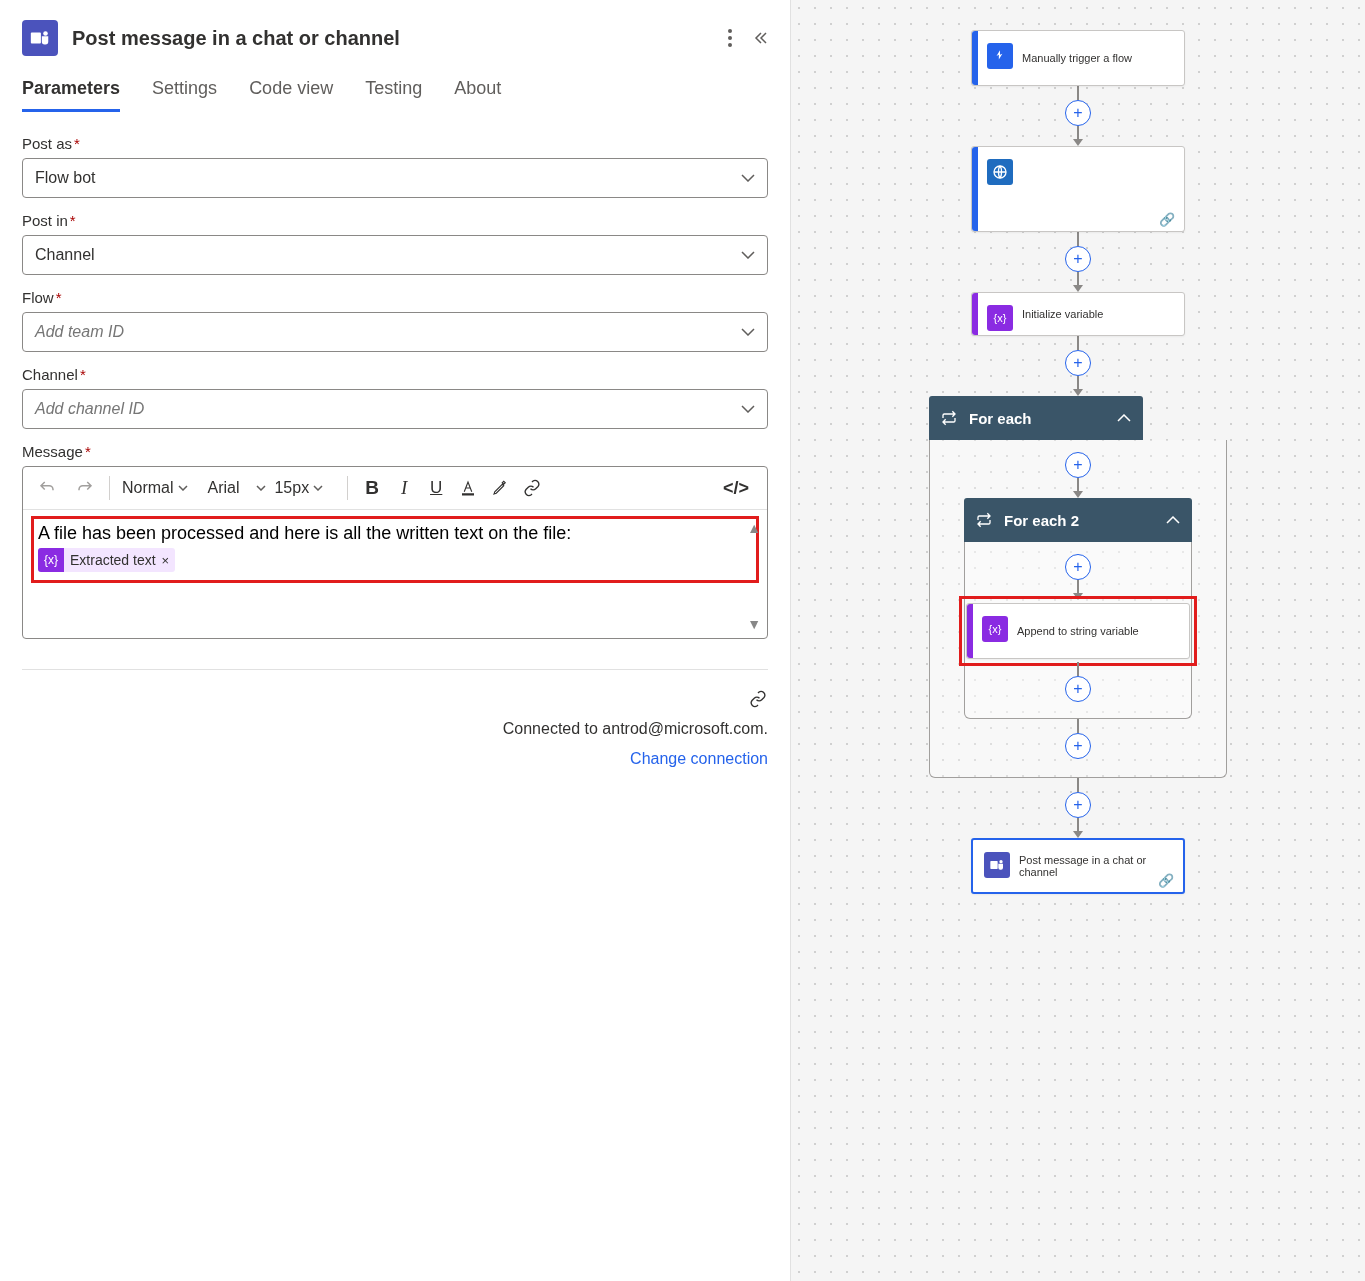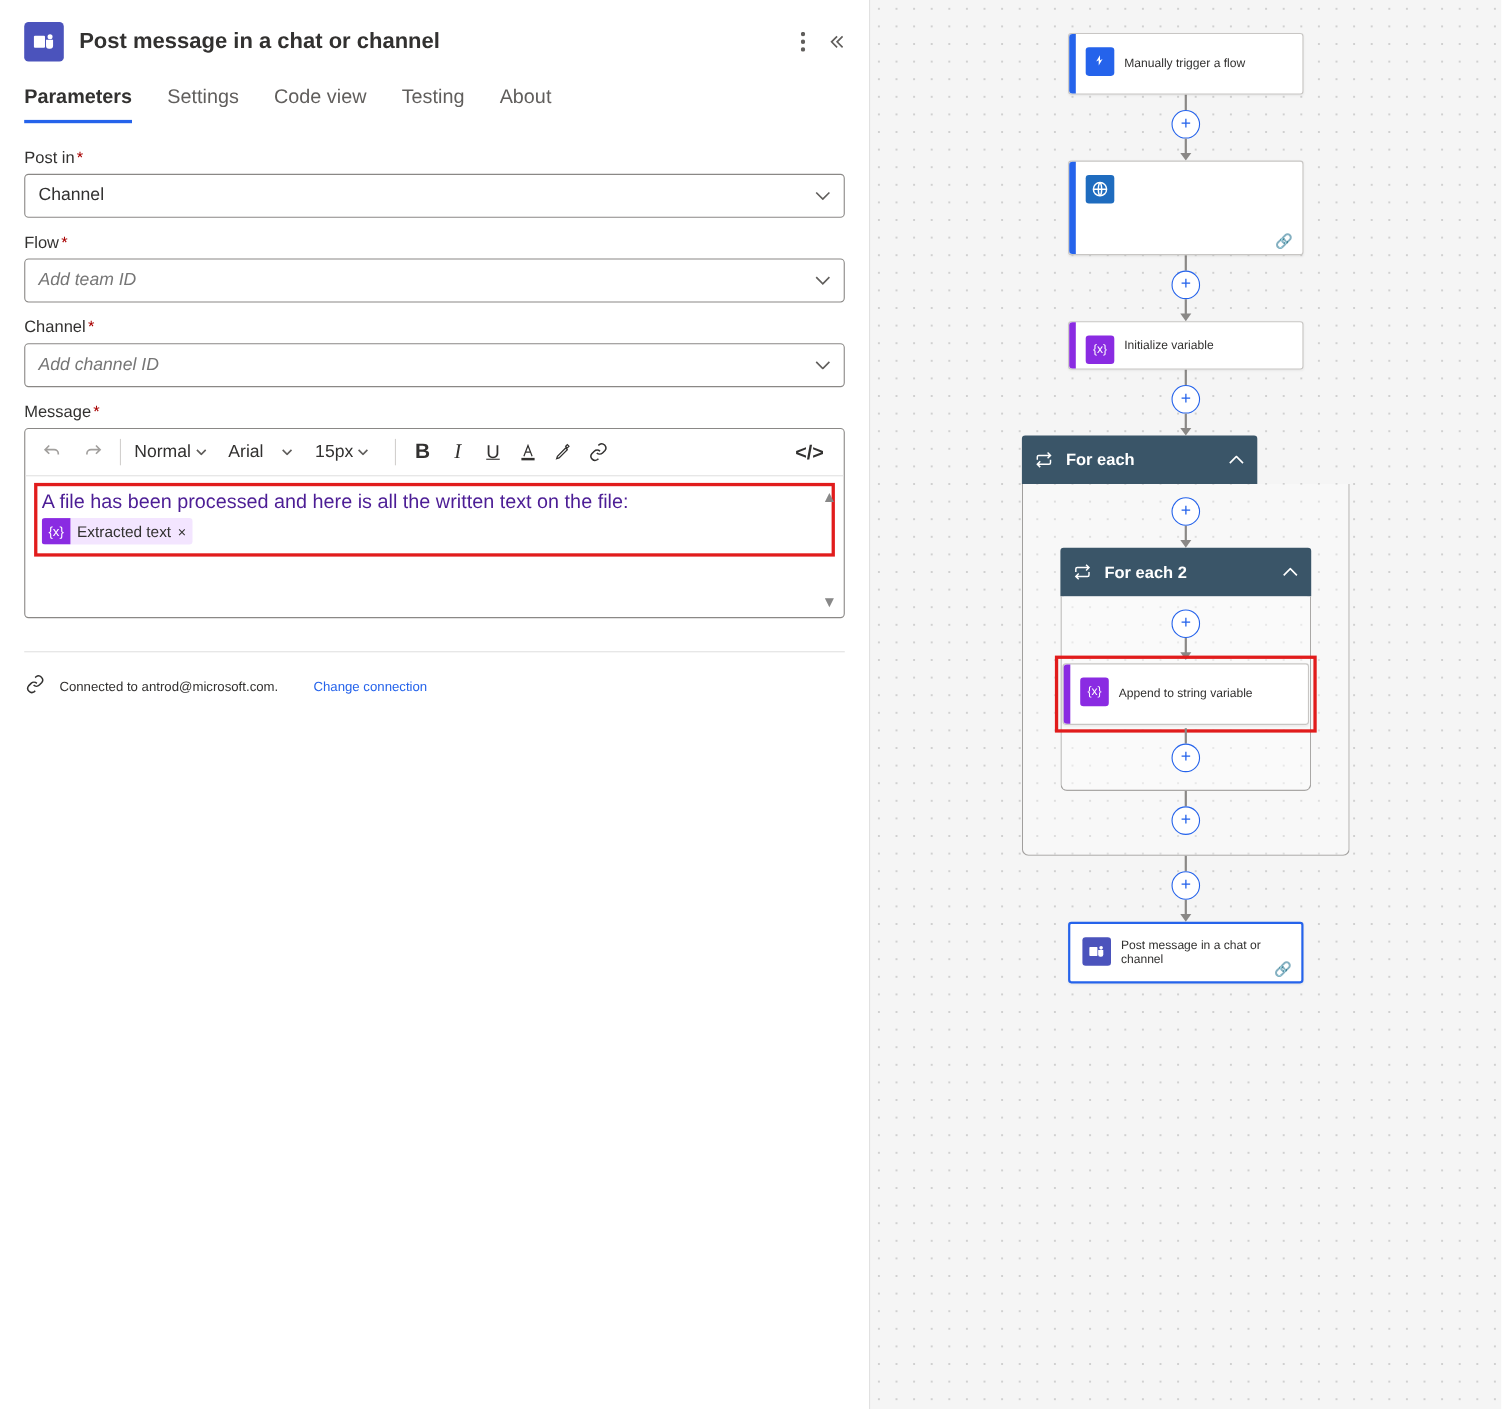--- a/index.html
+++ b/index.html
@@ -33,29 +33,29 @@
 .editor-wrap { border: 1px solid #8a8886; border-radius: 4px; }
 .toolbar { display: flex; align-items: center; gap: 4px; padding: 6px 10px; border-bottom: 1px solid #e1e1e1; }
 .tb-group { display: flex; align-items: center; gap: 10px; }
 .tb-sep { width: 1px; height: 24px; background: #d2d0ce; margin: 0 6px; }
 .tb-item { display: flex; align-items: center; gap: 4px; font-size: 16px; color: #323130; padding: 4px 2px; }
 .tb-item.icon { width: 28px; justify-content: center; }
 .code-toggle { margin-left: auto; font-size: 18px; font-weight: 600; color: #323130; padding: 4px 8px; }
 
 .editor-body { padding: 10px 12px 0 12px; min-height: 128px; position: relative; }
 .editor-text-highlight { border: 3px solid #e11c1c; padding: 4px 4px 8px 4px; margin: -4px -4px 0 -4px; }
-.editor-text { font-size: 18px; color: #4c1d95; }
+.editor-text { font-size: 18px; color: #000000; }
 .var-token { display: inline-flex; align-items: center; background: #f3e5ff; border-radius: 3px; overflow: hidden; margin-top: 4px; }
 .var-token-icon { background: #8a2be2; width: 26px; height: 24px; display: flex; align-items: center; justify-content: center; color: #fff; font-size: 12px; }
 .var-token-label { padding: 0 6px; font-size: 14px; color: #323130; }
 .var-token-close { padding: 0 6px 0 0; color: #323130; font-size: 13px; }
 .scroll-btns { position: absolute; right: 6px; top: 10px; display: flex; flex-direction: column; gap: 80px; color: #888; }
 
 .divider { border-top: 1px solid #e1e1e1; margin: 30px 0 20px 0; }
-.connection { display: flex; align-items: flex-end; gap: 12px; font-size: 12px; color: #323130; }
+.connection { display: flex; align-items: flex-end; gap: 12px; font-size: 16px; color: #323130; flex-direction: column; }
 .connection a { color: #2563eb; text-decoration: none; margin-left: 20px; }
 
 
 .flow { padding: 30px 16px 0 16px; display: flex; flex-direction: column; align-items: center; }
 .card { width: 214px; background: #fff; border: 1px solid #c8c6c4; border-radius: 3px; display: flex; align-items: stretch; min-height: 56px; position: relative; box-shadow: 0 1px 2px rgba(0,0,0,0.05); }
 .card.selected { border: 2px solid #2563eb; }
 .card-accent { width: 6px; background: #2563eb; border-radius: 3px 0 0 3px; }
 .card-accent.purple { background: #8a2be2; }
 .card-icon { width: 32px; display: flex; align-items: flex-start; justify-content: center; padding-top: 12px; margin-left: 6px; }
 .card-icon-box { width: 26px; height: 26px; border-radius: 3px; display: flex; align-items: center; justify-content: center; }
@@ -115,20 +115,31 @@
     </div>
 
     <div class="tabs">
       <div class="tab active">Parameters</div>
       <div class="tab">Settings</div>
       <div class="tab">Code view</div>
       <div class="tab">Testing</div>
       <div class="tab">About</div>
     </div>
 
+    <div class="field">
+      <span class="field-label"><span>Post as</span><span class="req">*</span></span>
+      <div class="select">
+        <span>Flow bot</span>
+        <span class="chevron">
+            <svg width="14" height="8" viewBox="0 0 14 8" fill="none" stroke="#605e5c" stroke-width="1.5">
+              <path d="M1 1l6 6 6-6"></path>
+            </svg>
+          </span>
+      </div>
+    </div>
 
     <div class="field">
       <span class="field-label"><span>Post in</span><span class="req">*</span></span>
       <div class="select">
         <span>Channel</span>
         <span class="chevron">
             <svg width="14" height="8" viewBox="0 0 14 8" fill="none" stroke="#605e5c" stroke-width="1.5">
               <path d="M1 1l6 6 6-6"></path>
             </svg>
           </span>
@@ -178,21 +189,21 @@
           <div class="tb-sep"></div>
           <div class="tb-item">
               <span>Normal</span> 
               <svg width="10" height="6" viewBox="0 0 10 6" fill="none" stroke="#605e5c" stroke-width="1.5">
                 <path d="M1 1l4 4 4-4"></path>
               </svg>
             </div>
           <div class="tb-item" style="margin-left:12px"><span>Arial</span> &nbsp;&nbsp;<svg width="10" height="6" viewBox="0 0 10 6" fill="none" stroke="#605e5c" stroke-width="1.5">
                 <path d="M1 1l4 4 4-4"></path>
               </svg></div>
-          <div class="tb-item" style="margin-left:12px">
+          <div class="tb-item" style="">
               <span>15px</span> 
               <svg width="10" height="6" viewBox="0 0 10 6" fill="none" stroke="#605e5c" stroke-width="1.5">
                 <path d="M1 1l4 4 4-4"></path>
               </svg>
             </div>
           <div class="tb-sep" style="margin-left:18px"></div>
           <span class="tb-item icon" style="font-weight:800;font-size:19px">B</span>
           <span class="tb-item icon" style="font-style:italic;font-family:serif;font-size:19px">I</span>
           <span class="tb-item icon" style="text-decoration:underline;font-size:17px">U</span>
           <span class="tb-item icon">

